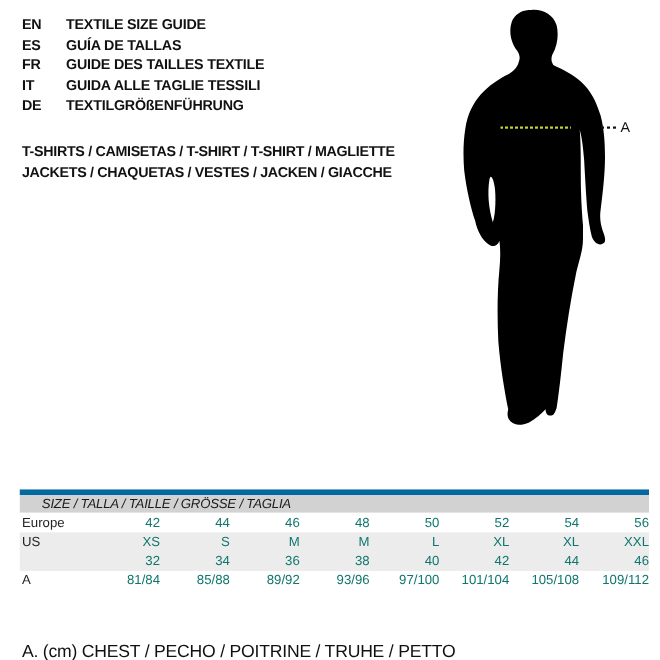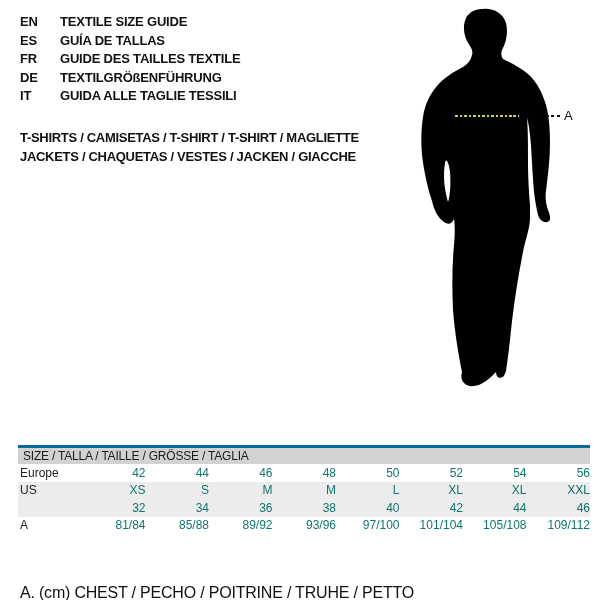--- a/index.html
+++ b/index.html
@@ -28,22 +28,22 @@
   }
   .measure-label {
     position:absolute; left:564px; top:108px; font-size:13px; font-weight:400; color:#111;
   }
   
   .section-title { position:absolute; left:20px; top:422px; font-weight:bold; font-size:13px; letter-spacing:-0.3px; }
   
   .size-table { position:absolute; left:18px; top:445px; width:572px; }
   .t-header {
     height:16px; line-height:16px; background:var(--header-bg,#d2d2d2);
-    border-top:3px solid #0369a1; padding-left:5px;
-    font-size:12px; color:#1a1a1a; letter-spacing:-0.2px;
+    border-top:5px solid #0369a1; padding-left:20px;
+    font-size:12px; color:#1a1a1a; letter-spacing:-0.2px;font-style:italic;
   }
   .t-row { display:grid; grid-template-columns:64px repeat(8,1fr); align-items:center; height:17.5px; }
   .t-row.shaded { background:var(--shaded-bg,#ececec); }
   .t-label { font-size:12px; padding-left:2px; color:#222; }
   .t-cell { font-size:12px; text-align:right; color:#0f766e; }
   
   .footnote { position:absolute; left:20px; top:548px; font-weight:normal; font-size:16px; letter-spacing:-0.2px;margin-top:36px; }
 </style>
 </head>
 <body>
@@ -57,26 +57,26 @@
       </div>
       <div class="lang-row">
         <div class="lang-code">ES</div>
         <div class="lang-title">GUÍA DE TALLAS</div>
       </div>
       <div class="lang-row">
         <div class="lang-code">FR</div>
         <div class="lang-title">GUIDE DES TAILLES TEXTILE</div>
       </div>
       <div class="lang-row">
+        <div class="lang-code">IT</div>
+        <div class="lang-title">GUIDA ALLE TAGLIE TESSILI</div>
+      </div>
+      <div class="lang-row">
         <div class="lang-code">DE</div>
         <div class="lang-title">TEXTILGRÖßENFÜHRUNG</div>
-      </div>
-      <div class="lang-row">
-        <div class="lang-code">IT</div>
-        <div class="lang-title">GUIDA ALLE TAGLIE TESSILI</div>
       </div>
     </div>
 
   <div class="categories">
       <div class="category-line">T-SHIRTS / CAMISETAS / T-SHIRT / T-SHIRT / MAGLIETTE</div>
       <div class="category-line">JACKETS / CHAQUETAS / VESTES / JACKEN / GIACCHE</div>
     </div>
 
   <div class="figure-box">
     <svg width="175" height="390" viewBox="0 0 175 390">

